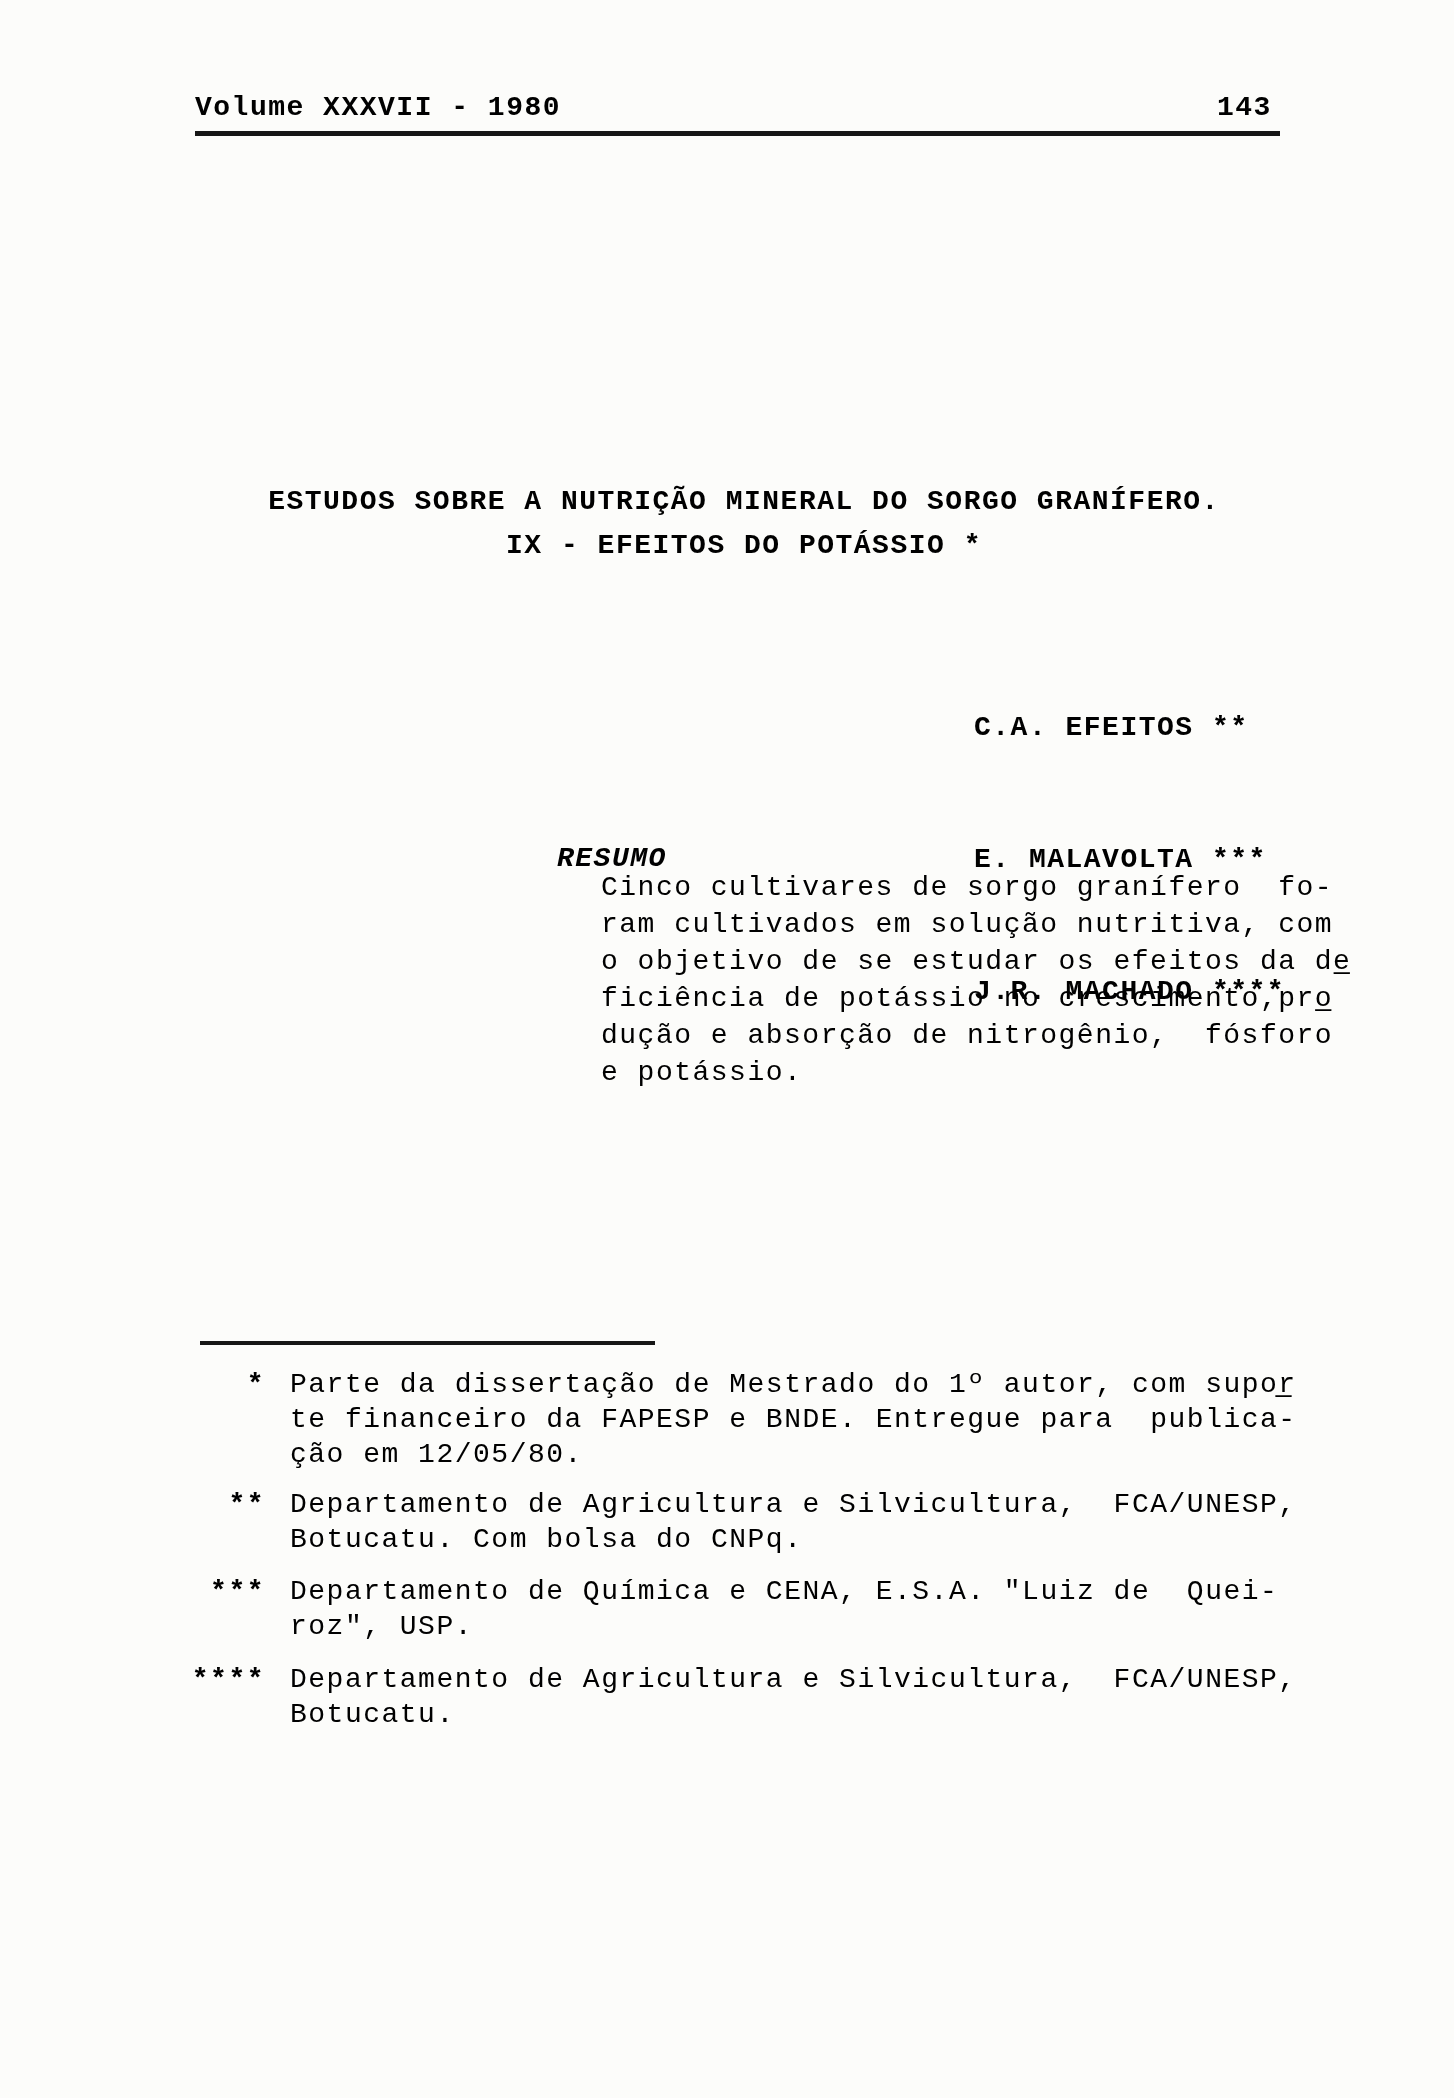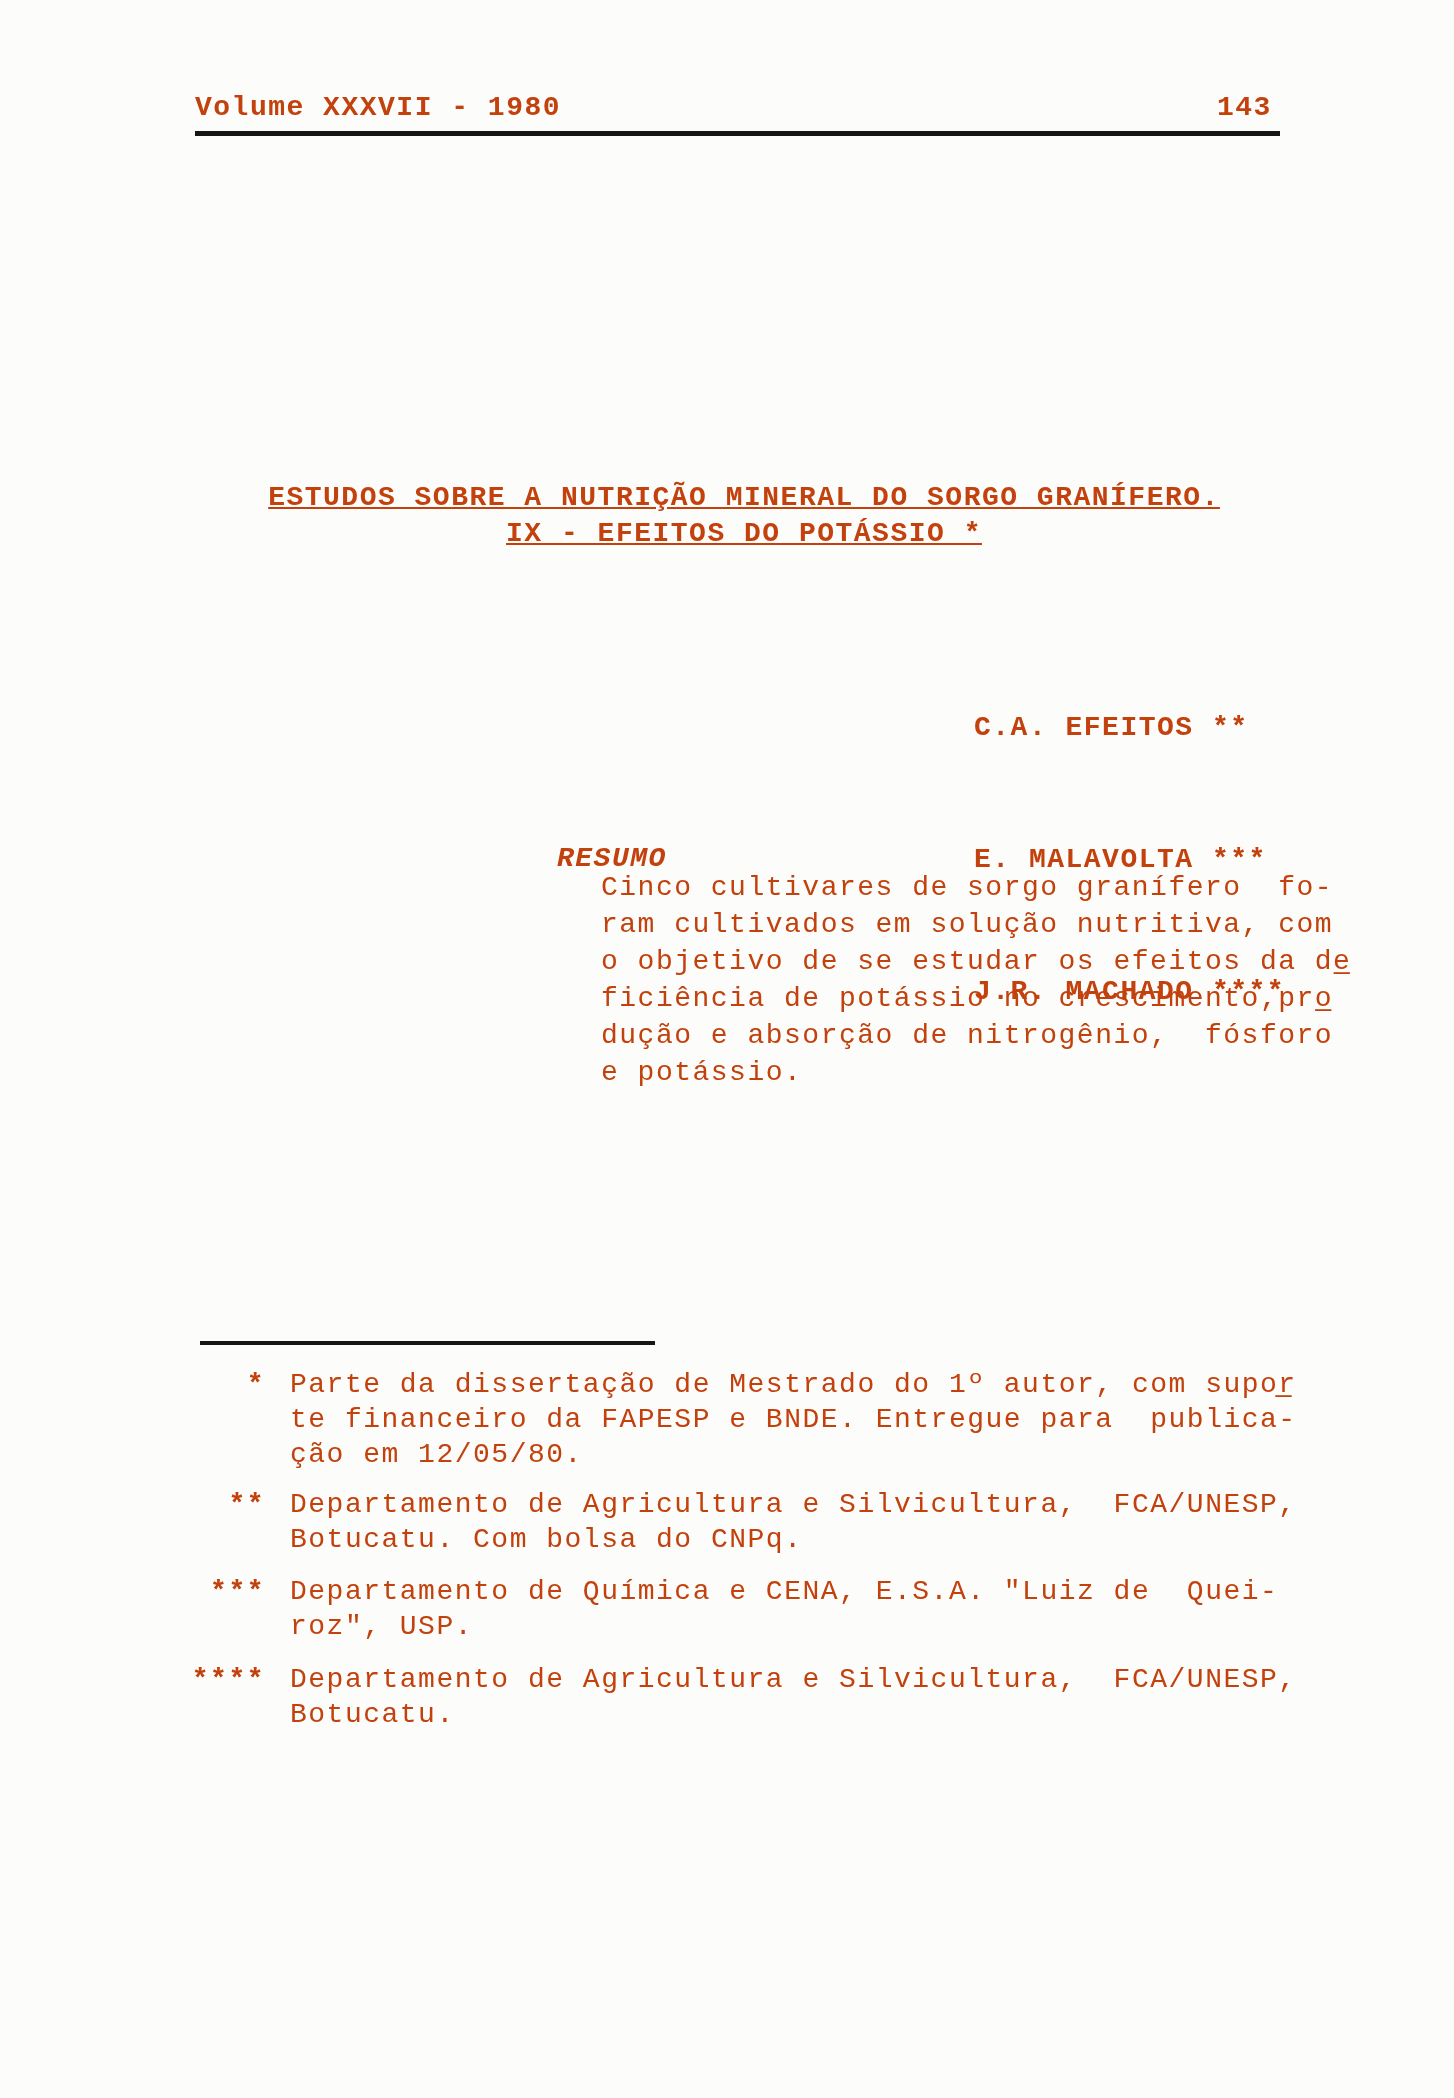--- a/index.html
+++ b/index.html
@@ -7,21 +7,21 @@
     padding: 0;
     background: #fcfcfa;
   }
   .page {
     position: relative;
     width: 1454px;
     height: 2098px;
     background: #fcfcfa;
     overflow: hidden;
     font-family: "Liberation Mono", "DejaVu Sans Mono", monospace;
-    color: #c2410c;
+    color: #000000;
     font-size: 28px;
     letter-spacing: 1.5px;
     -webkit-font-smoothing: antialiased;
   }
   .pre { white-space: pre; }
 
   .header-left {
     position: absolute;
     left: 195px;
     top: 92px;
@@ -41,24 +41,23 @@
     height: 5px;
     background: #161616;
   }
 
   .title {
     position: absolute;
     left: 34px;
     top: 480px;
     width: 1420px;
     text-align: center;
-    line-height: 36px;
+    line-height: 44px;
     font-weight: bold;
     white-space: pre;
-    text-decoration: underline;
   }
 
   .authors {
     position: absolute;
     left: 974px;
     top: 618px;
     line-height: 44px;
     font-weight: bold;
     white-space: pre;
   }

